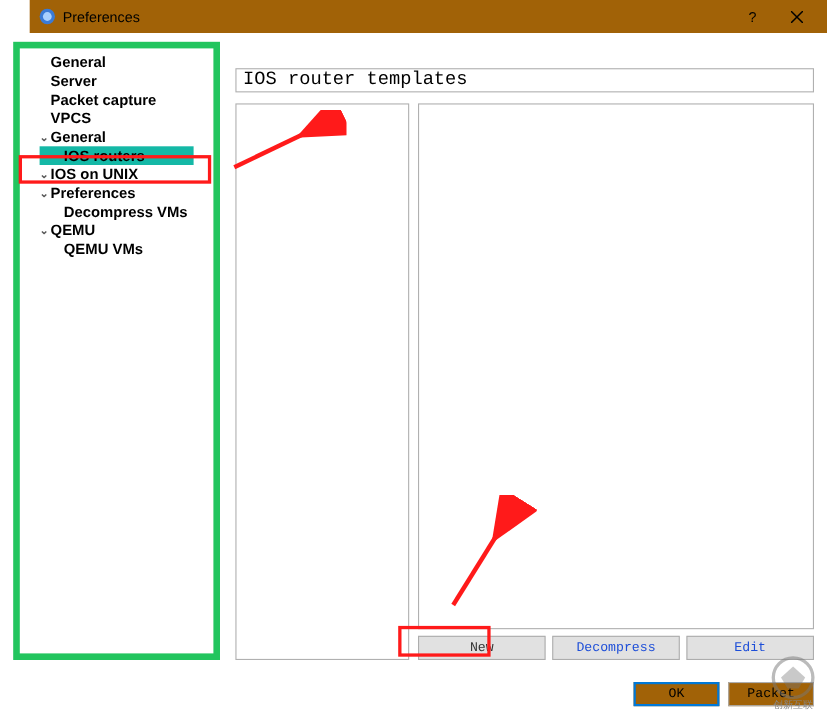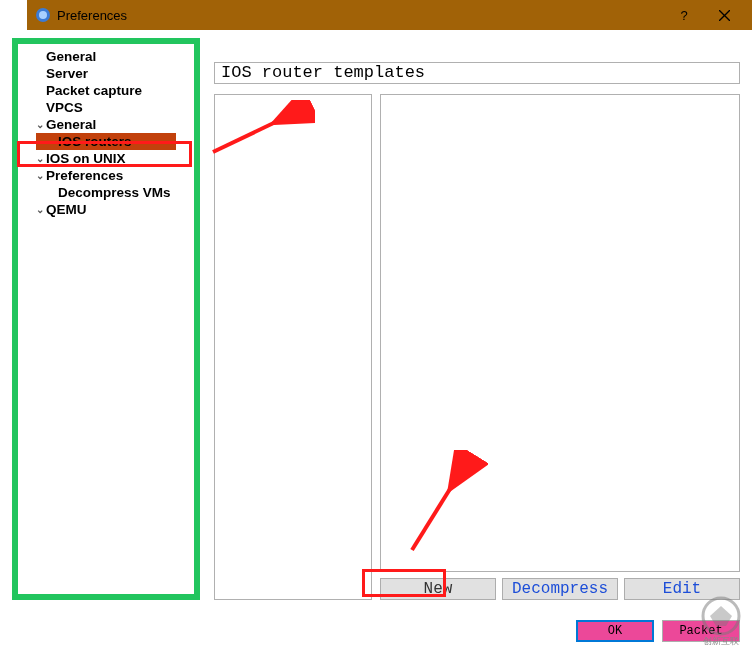--- a/index.html
+++ b/index.html
@@ -52,21 +52,21 @@
   .tree-item {
     padding: 1px 4px 1px 10px;
     font-weight: bold;
     font-size: 13.5px;
     color: #000;
     white-space: nowrap;
     display: flex;
     align-items: center;
   }
   .tree-item.child { padding-left: 22px; }
-  .tree-item.selected { background: #c2410c; }
+  .tree-item.selected { background: #14b8a6; }
   .tree-caret {
     display: inline-block;
     width: 10px;
     margin-left: -10px;
     font-size: 10px;
     color: #555;
   }
   .main {
     flex: 1;
     display: flex;
@@ -107,37 +107,37 @@
     margin-top: 6px;
     display: flex;
     gap: 6px;
   }
   .btn {
     flex: 1;
     height: 22px;
     background: #e1e1e1;
     border: 1px solid #adadad;
     font-family: "Courier New", monospace;
-    font-size: 16px;
+    font-size: 12px;
     text-align: center;
     line-height: 20px;
     color: #333;
     cursor: default;
   }
   .btn.disabled { color: #1d4ed8; }
   .bottom-bar {
     position: absolute;
     right: 12px;
     bottom: 8px;
     display: flex;
     gap: 8px;
   }
   .bottom-btn {
     width: 78px; height: 22px;
-    background: #ec4899;
+    background: #a16207;
     border: 1px solid #adadad;
     font-family: "Courier New", monospace;
     font-size: 12px;
     text-align: center;
     line-height: 20px;
   }
   .bottom-btn.primary { border: 2px solid #0078d7; line-height: 18px; }
 
   
   .annot-box {
@@ -206,20 +206,23 @@
         <span class="tree-caret">⌄</span>
         <span>Preferences</span>
       </div>
       <div class="tree-item child">
         <span>Decompress VMs</span>
       </div>
       <div class="tree-item">
         <span class="tree-caret">⌄</span>
         <span>QEMU</span>
       </div>
+      <div class="tree-item child">
+        <span>QEMU VMs</span>
+      </div>
     </div>
   <div class="main">
     <div class="main-header">IOS router templates</div>
     <div class="panels">
       <div class="panel-left"></div>
       <div class="panel-right">
         <div class="detail-box"></div>
         <div class="btn-row">
           <div class="btn">New</div>
           <div class="btn disabled">Decompress</div>

